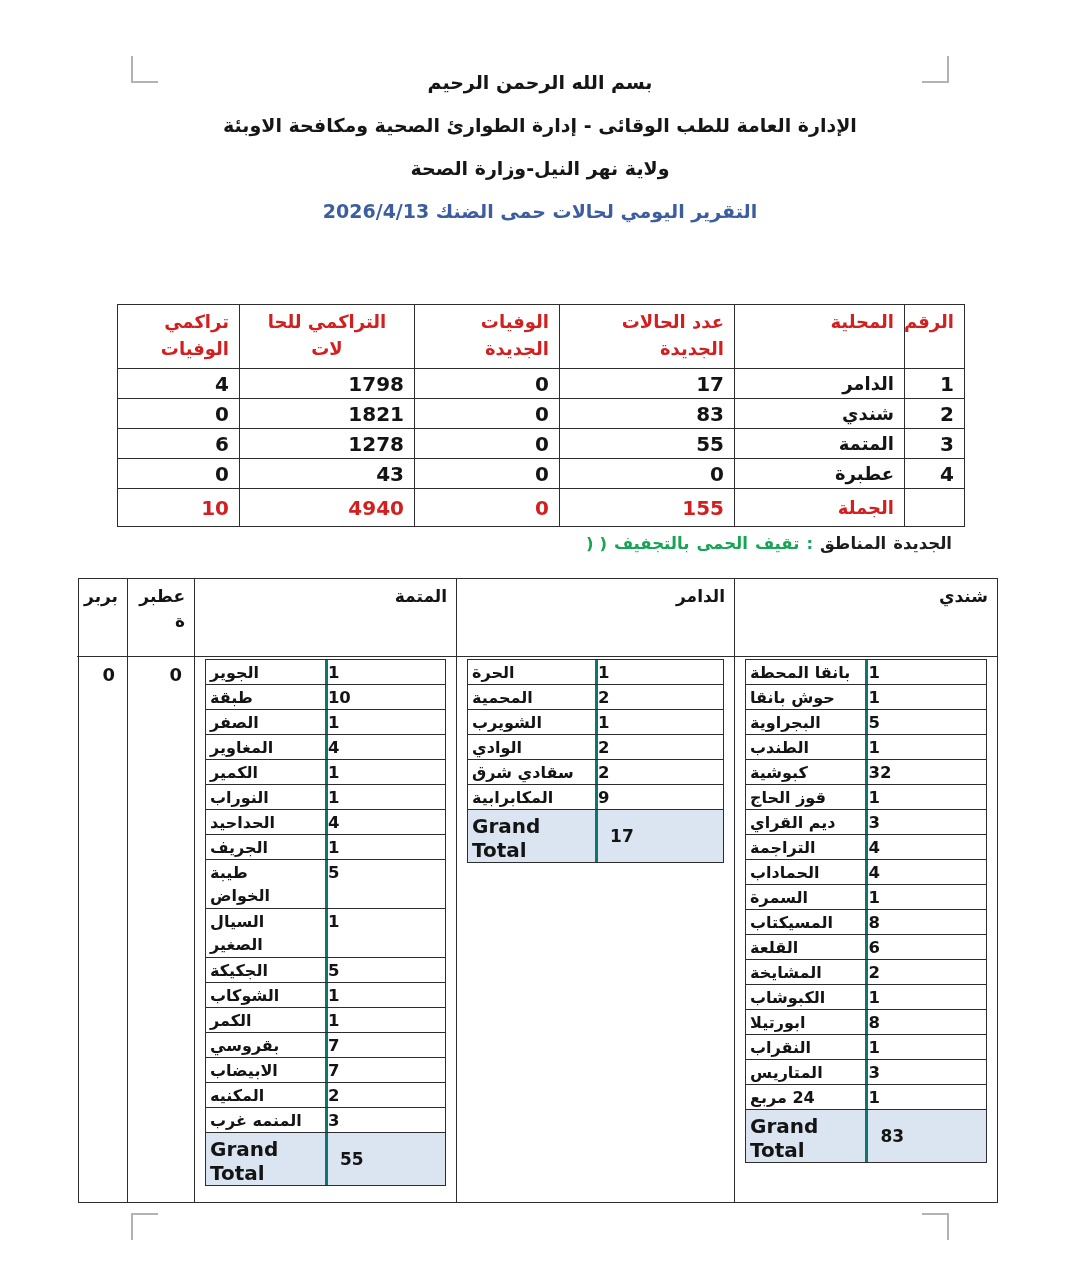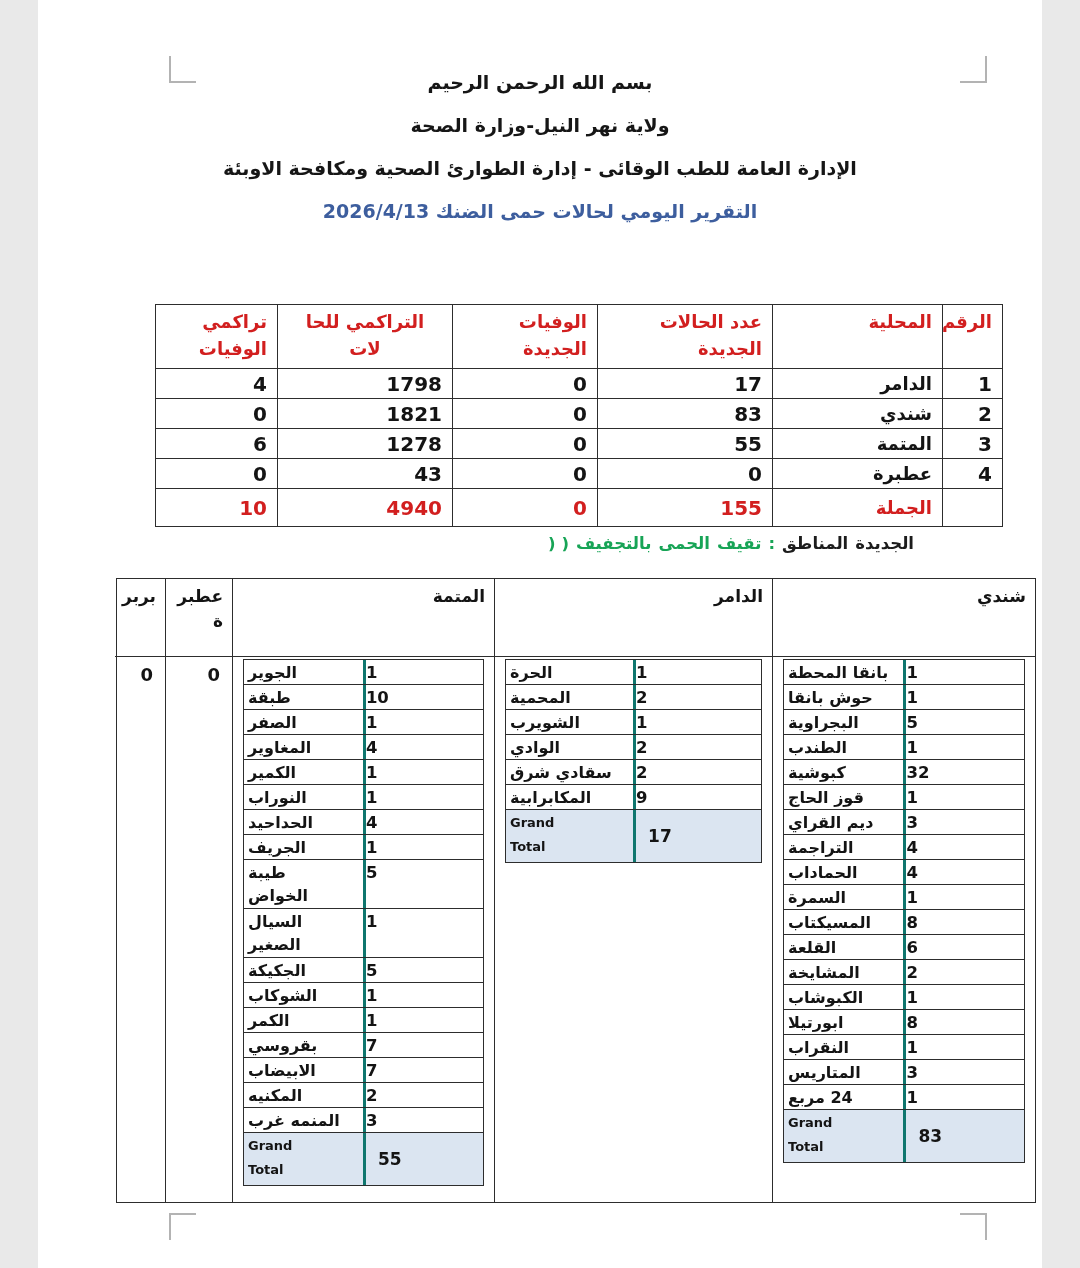--- a/index.html
+++ b/index.html
@@ -1,16 +1,16 @@
 <!DOCTYPE html>
 <html lang="ar"><head>
 <meta charset="utf-8">
 <style>
   html,body{margin:0;padding:0;background:#e9e9e9;}
-  .page{position:relative;width:1004px;height:1268px;background:#ffffff;margin:0 auto;
+  .page{position:relative;width:1080px;height:1268px;background:#ffffff;margin:0 auto;
         font-family:"DejaVu Sans",sans-serif;font-weight:700;color:#141414;overflow:hidden;}
   .page *{box-sizing:border-box;font-weight:700;}
 
   
   .corner{position:absolute;width:27px;height:27px;}
   .corner.tl{border-left:2.5px solid #b3b3b3;border-bottom:2.5px solid #b3b3b3;}
   .corner.tr{border-right:2.5px solid #b3b3b3;border-bottom:2.5px solid #b3b3b3;}
   .corner.bl{border-left:2.5px solid #b3b3b3;border-top:2.5px solid #b3b3b3;}
   .corner.br{border-right:2.5px solid #b3b3b3;border-top:2.5px solid #b3b3b3;}
 
@@ -47,36 +47,36 @@
   .inner-table{margin:2px 10px 0 10px;border:1px solid #2d2d2d;}
   .irow{display:flex;direction:rtl;border-bottom:1px solid #2d2d2d;min-height:24.5px;align-items:stretch;}
   .irow:last-child{border-bottom:none;}
   .irow.double{min-height:49px;}
   .irow.gt{min-height:52px;background:#dbe5f1;}
   .ival{width:49%;text-align:right;padding:1px 9px 0 0;font-size:16.5px;line-height:23px;
         display:flex;align-items:flex-start;justify-content:flex-end;}
   .irow.gt .ival{align-items:center;padding-left:12px;font-size:17px;}
   .iname{width:51%;border-left:none;border-right:3px solid #0f766e;padding:1px 7px 0 4px;
          text-align:left;direction:rtl;font-size:16px;line-height:23px;white-space:pre-line;}
-  .irow.gt .iname{direction:ltr;font-size:13px;display:flex;align-items:flex-start;}
+  .irow.gt .iname{direction:ltr;font-size:20px;display:flex;align-items:flex-end;}
   .irow.gt .iname .gtl{display:block;width:62px;white-space:normal;line-height:24px;}
 </style>
 </head>
 <body>
 
 <div class="page">
   <div class="corner tl" style="left:131px;top:56px;"></div>
   <div class="corner tr" style="left:922px;top:56px;"></div>
   <div class="corner bl" style="left:131px;top:1213px;"></div>
   <div class="corner br" style="left:922px;top:1213px;"></div>
 
   <div class="titles" id="titles">
       <div class="title-line" style="color: rgb(22, 22, 22);">بسم الله الرحمن الرحيم</div>
+      <div class="title-line" style="color: rgb(22, 22, 22);">الإدارة العامة للطب الوقائى - إدارة الطوارئ الصحية ومكافحة الاوبئة</div>
       <div class="title-line" style="color: rgb(22, 22, 22);">ولاية نهر النيل-وزارة الصحة</div>
-      <div class="title-line" style="color: rgb(22, 22, 22);">الإدارة العامة للطب الوقائى - إدارة الطوارئ الصحية ومكافحة الاوبئة</div>
       <div class="title-line" style="color: rgb(61, 94, 158);">التقرير اليومي لحالات حمى الضنك 2026/4/13</div>
     </div>
 
   <div class="summary-wrap">
     <table class="summary" dir="rtl" id="summary-table">
       <colgroup>
         <col style="width:60px">
           <col style="width:170px">
           <col style="width:175px">
         <col style="width:145px">

